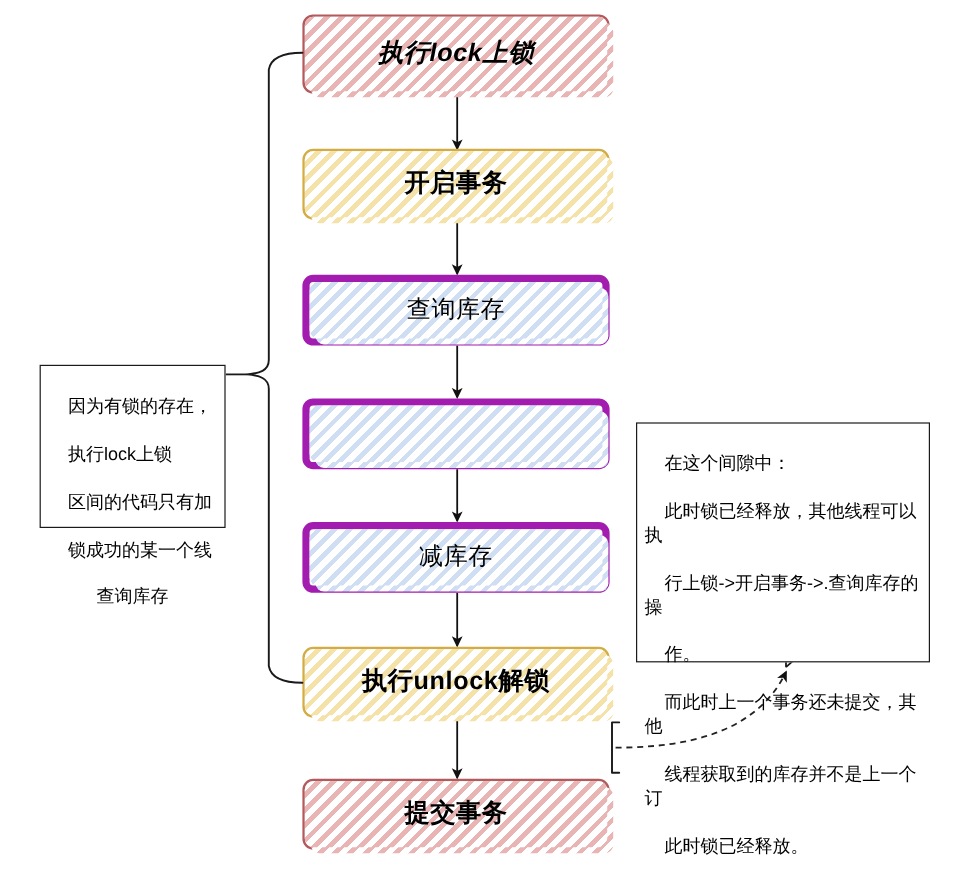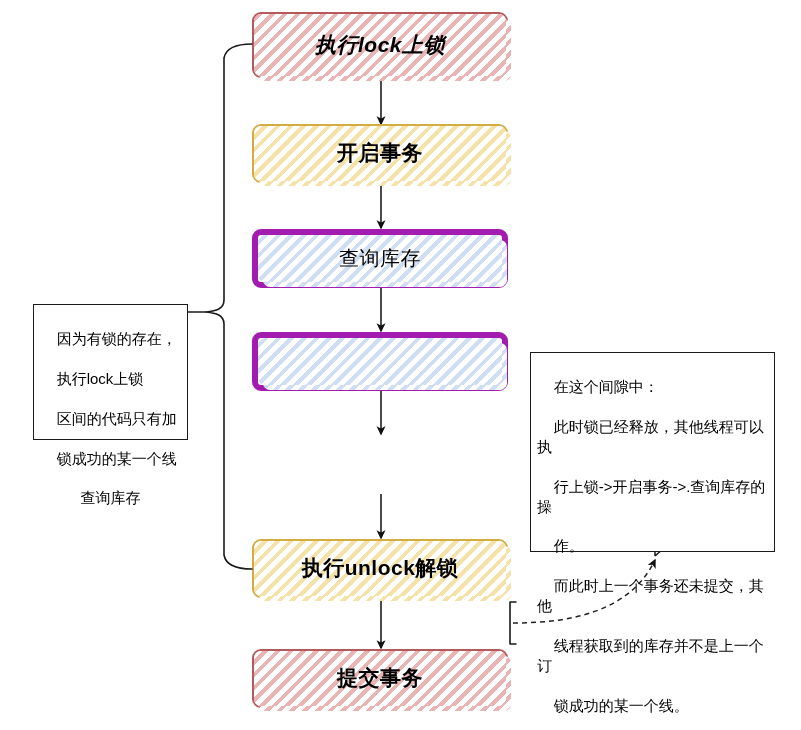--- a/index.html
+++ b/index.html
@@ -121,20 +121,25 @@
     <div class="hatch-offset"></div>
     <div class="hatch"></div>
     <span class="label">查询库存</span>
   </div>
 
   <div class="node blue reg" style="left:252px;top:332px;width:256px;height:59px;">
     <div class="hatch-offset"></div>
     <div class="hatch"></div>
   </div>
 
+  <div class="node blue reg" style="left:252px;top:435px;width:256px;height:59px;">
+    <div class="hatch-offset"></div>
+    <div class="hatch"></div>
+    <span class="label">减库存</span>
+  </div>
 
   <div class="node yellow bold" style="left:252px;top:539px;width:256px;height:59px;">
     <div class="hatch-offset"></div>
     <div class="hatch"></div>
     <span class="label">执行unlock解锁</span>
   </div>
 
   <div class="node red bold" style="left:252px;top:649px;width:256px;height:59px;">
     <div class="hatch-offset"></div>
     <div class="hatch"></div>
@@ -149,21 +154,21 @@
     <span class="last">查询库存</span>
   </div>
 
   <div class="note" style="left:530px;top:352px;width:245px;height:200px;">
     <span>在这个间隙中：</span><br>
     <span>此时锁已经释放，其他线程可以执</span><br>
     <span>行上锁-&gt;开启事务-&gt;.查询库存的操</span><br>
     <span>作。</span><br>
     <span>而此时上一个事务还未提交，其他</span><br>
     <span>线程获取到的库存并不是上一个订</span><br>
-    <span>锁成功的某一个线。</span><br>
+    <span>此时锁已经释放。</span><br>
     
   </div>
 
   <svg class="overlay" viewBox="0 0 801 730" xmlns="http://www.w3.org/2000/svg">
 
     <path d="M 252,44 C 238,44 226,47 224,58
              L 224,300
              C 224,309 216,311 206,312
              C 216,313 224,315 224,324
              L 224,555

